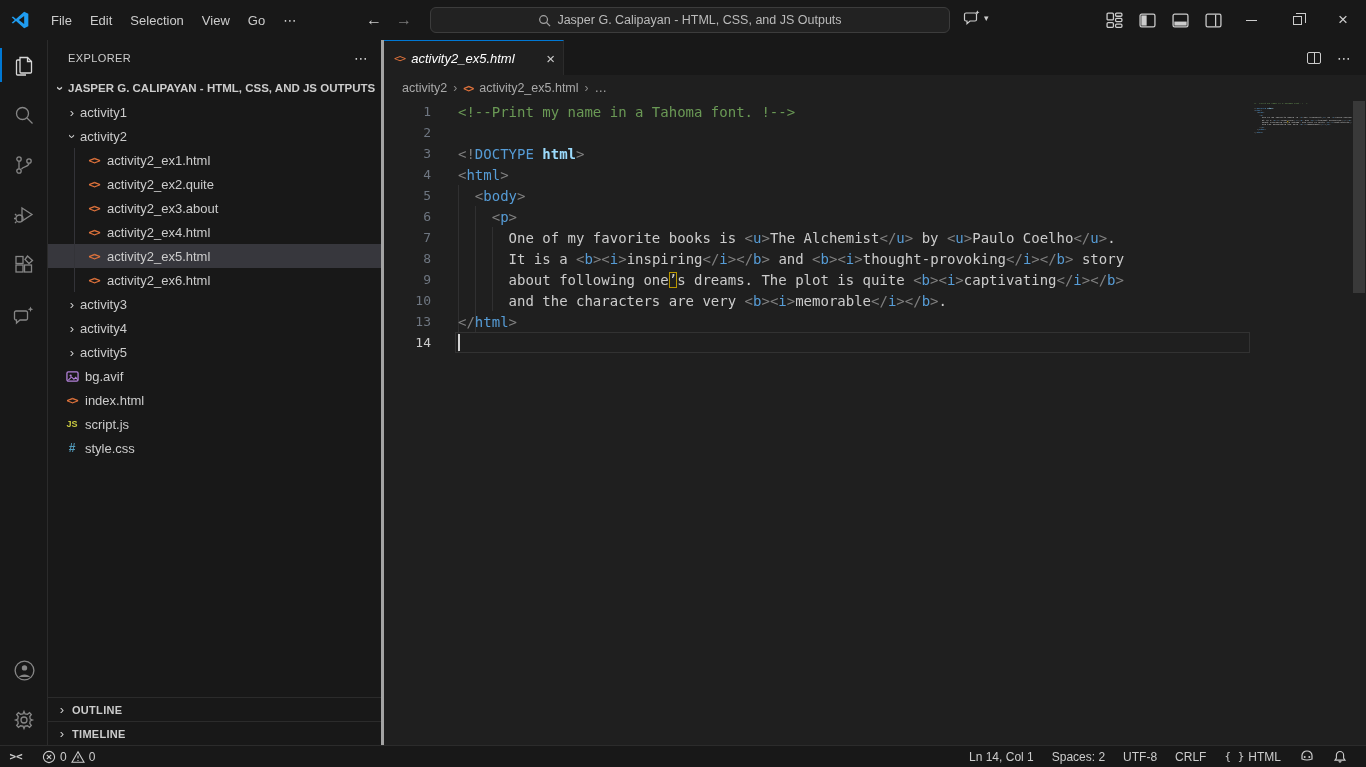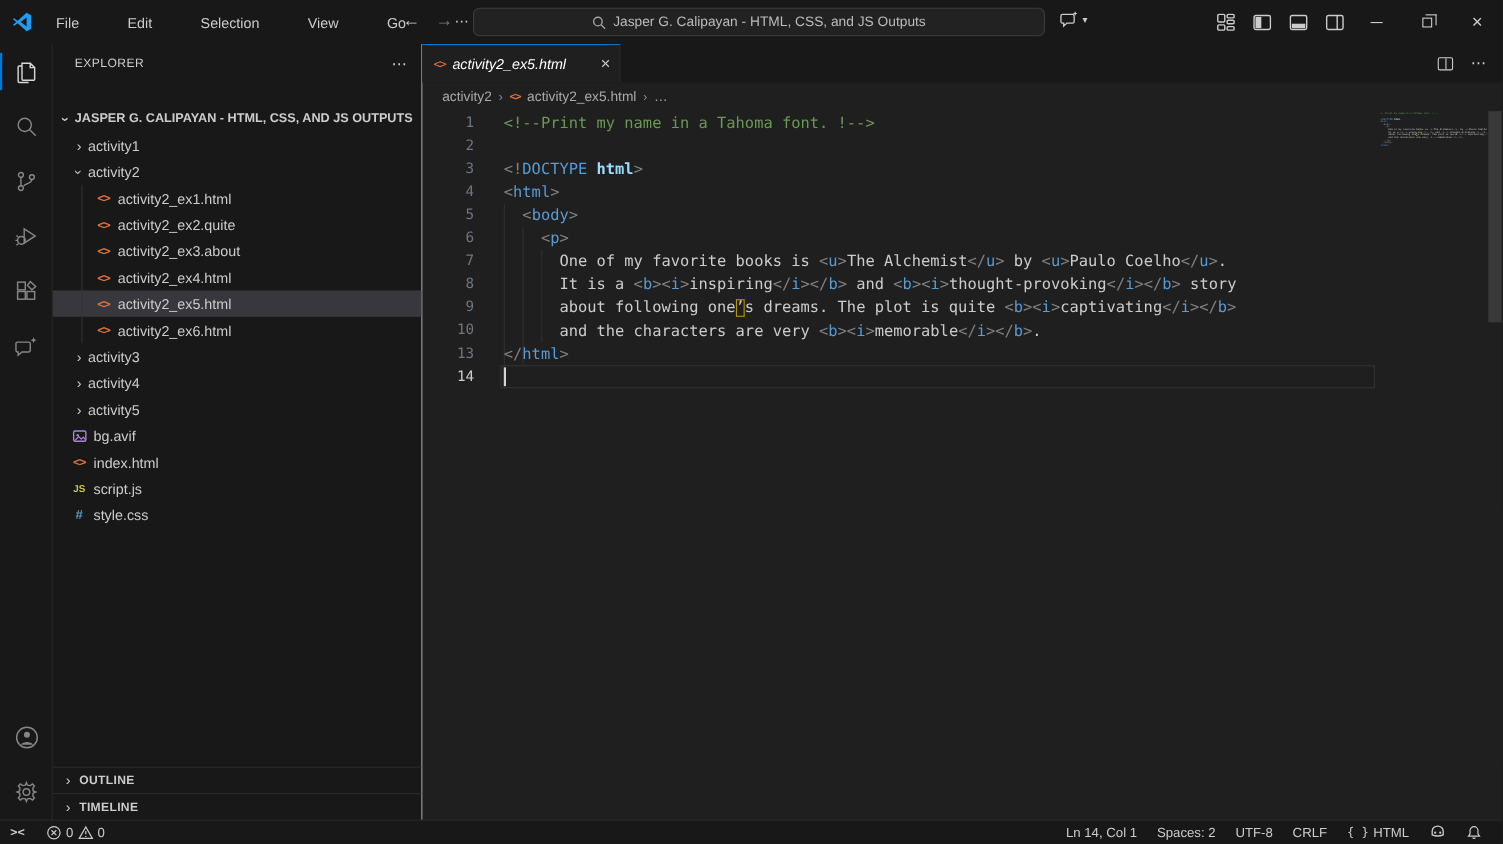--- a/index.html
+++ b/index.html
@@ -3,21 +3,21 @@
 <meta charset="utf-8">
 <style>
   * { margin:0; padding:0; box-sizing:border-box; }
   html,body { width:1366px; height:767px; overflow:hidden; background:#1f1f1f;
     font-family:"Liberation Sans","DejaVu Sans",sans-serif; }
   .app { width:1366px; height:767px; display:flex; flex-direction:column; }
 
   
   .titlebar { height:40px; background:#181818; position:relative; display:flex; align-items:center; flex:0 0 40px; }
   .vscode-logo { width:20px; height:20px; margin:0 12px 0 10px; }
-  .menu { display:flex; align-items:center;gap:26px; }
+  .menu { display:flex; align-items:center; }
   .menu-item { color:#cccccc; font-size:13px; padding:4px 9px; border-radius:5px; cursor:default; }
   .nav-arrows { position:absolute; left:366px; top:0; height:40px; display:flex; align-items:center; gap:14px; }
   .nav-arrow { font-size:16px; color:#cccccc; }
   .nav-arrow.fwd { color:#7a7a7a; }
   .search-box { position:absolute; left:430px; top:7px; width:520px; height:26px; background:#222222;
     border:1px solid #3c3c3c; border-radius:6px; display:flex; align-items:center; justify-content:center;
     color:#bbbbbb; font-size:12.5px; gap:6px; }
   .search-box .mag { opacity:.85; }
   .copilot-tb { position:absolute; left:962px; top:8px; display:flex; align-items:center; gap:2px; color:#cccccc; }
   .layout-icons { position:absolute; right:144px; top:0; height:40px; display:flex; align-items:center; gap:16px; }
@@ -32,21 +32,21 @@
 
   
   .activitybar { width:48px; background:#181818; border-right:1px solid #2b2b2b; display:flex; flex-direction:column; }
   .ab-top { flex:1; }
   .ab-item { width:48px; height:50px; display:flex; align-items:center; justify-content:center; color:#868686; position:relative; }
   .ab-item.active { color:#d7d7d7; }
   .ab-item.active:before { content:""; position:absolute; left:0; top:8px; bottom:8px; width:2px; background:#0078d4; }
   .ab-item svg { stroke:currentColor; fill:none; stroke-width:1.3; }
 
   
-  .sidebar { width:336px; background:#181818; border-right:1px solid #a3a3a3; display:flex; flex-direction:column; position:relative;gap:20px; }
+  .sidebar { width:336px; background:#181818; border-right:3px solid #a3a3a3; display:flex; flex-direction:column; position:relative; }
   .sb-header { height:36px; display:flex; align-items:center; padding:0 12px 0 20px; color:#cccccc; font-size:11px; letter-spacing:.4px; }
   .sb-header .sp { flex:1; }
   .sb-more { color:#cccccc; font-size:14px; letter-spacing:1px; }
   .tree { position:relative; }
   .row { height:24px; display:flex; align-items:center; color:#cccccc; font-size:13px; cursor:default; white-space:nowrap; }
   .row.selected { background:#37373d; }
   .row .twisty { width:16px; text-align:center; color:#cccccc; font-size:13px; flex:0 0 16px; }
   .twisty .gl { display:inline-block; }
   .twisty .gl.down { transform:rotate(90deg); }
   .row .ficon { width:16px; height:16px; flex:0 0 16px; margin-right:5px; display:flex; align-items:center; justify-content:center; font-weight:bold; }

